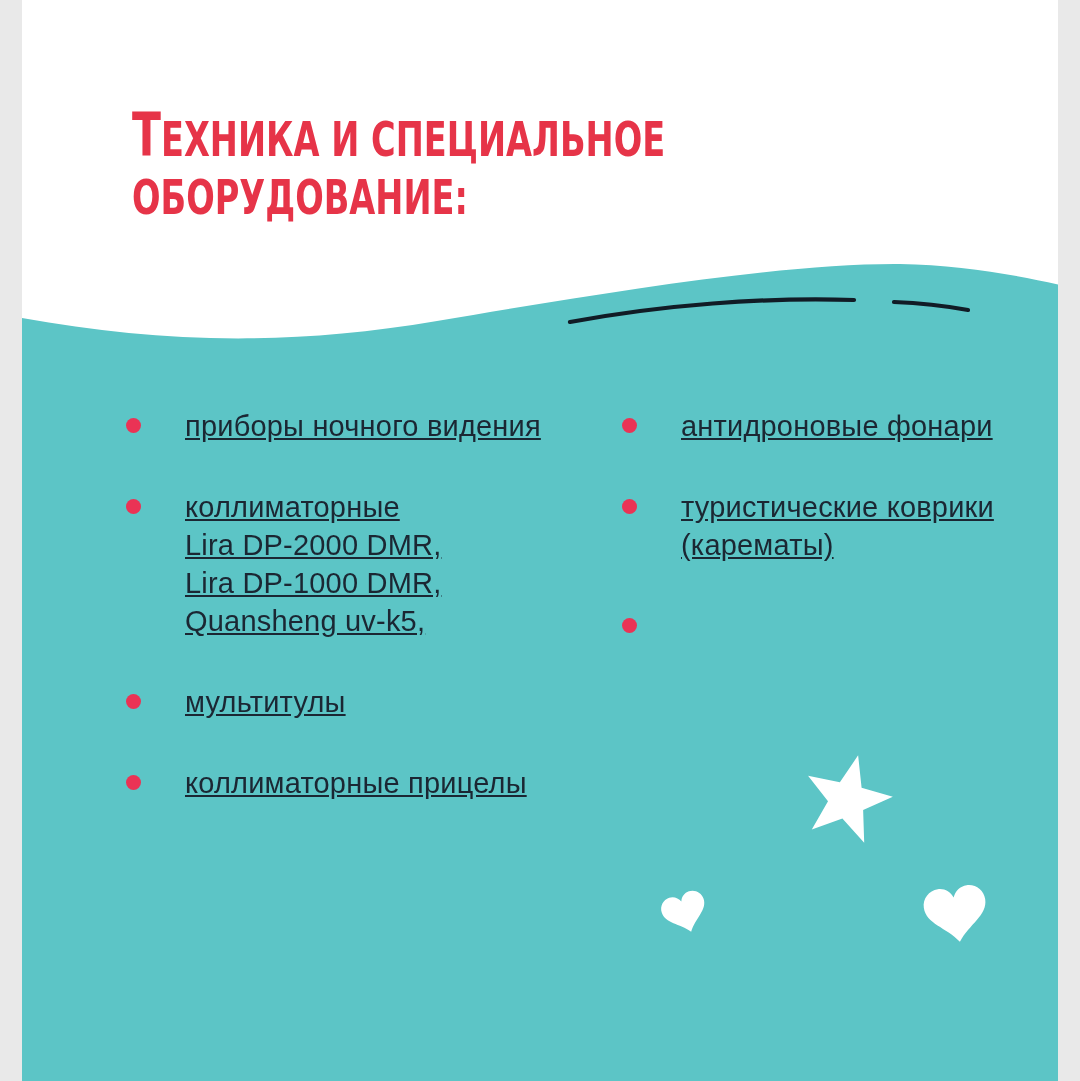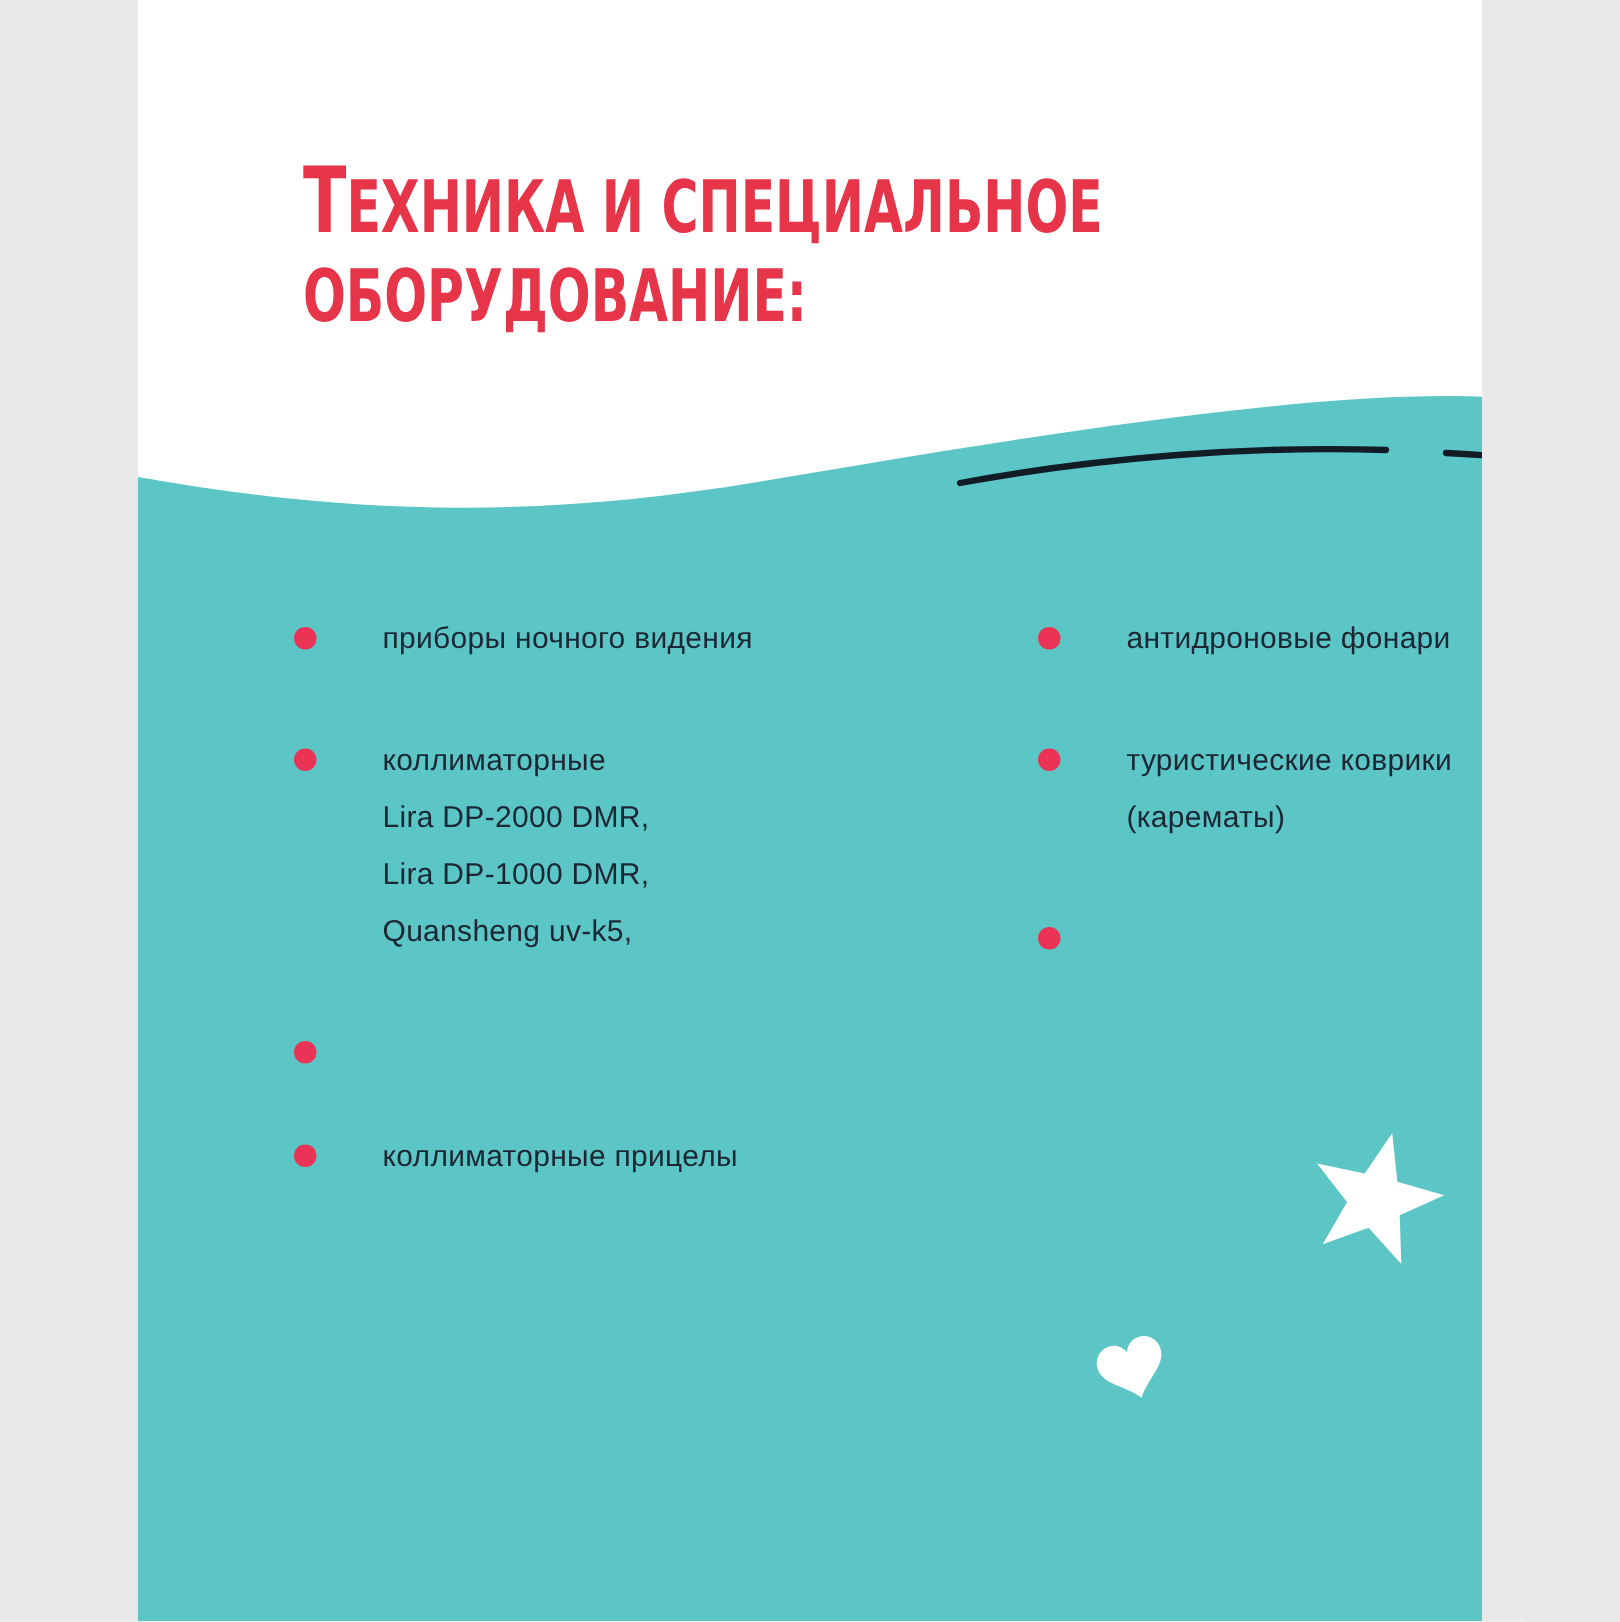--- a/index.html
+++ b/index.html
@@ -1,18 +1,18 @@
 <!DOCTYPE html>
 <html style="--teal: #5cc5c6; --heading-red: #e63448; --bullet-red: #ea3355; --ink-text: #1b2733; --ink-line: #111c26; --white: #ffffff;"><head>
 <meta charset="utf-8">
 <style>
   html,body { margin:0; padding:0; background:#e9e9e9; }
   .canvas {
     position:relative;
-    width:896px; height:1081px;
+    width:1036px; height:1081px;
     margin:0 auto;
     background:var(--white,#fff);
     overflow:hidden;
     font-family:"Liberation Sans", sans-serif;
   }
   
   .title-line {
     position:absolute; left:110px;
     font-family:"DejaVu Sans", sans-serif;
     font-weight:700; font-size:42px; line-height:1;
@@ -34,24 +34,25 @@
   .col-left  { left:104px; width:470px; }
   .col-right { left:600px; width:430px; }
   .item { display:flex; align-items:flex-start; margin-bottom:43px; }
   .dot {
     flex:none; width:15px; height:15px; margin-top:11px;
     border-radius:50%;
     background:var(--bullet-red,#ea3355);
   }
   .lines { margin-left:44px; }
   .line {
-    font-size:20px; line-height:38px;
+    font-size:29px; line-height:38px;
     color:var(--ink-text,#1b2733);
     letter-spacing:0.2px;
     white-space:nowrap;
+    text-decoration:underline;
   }
   
   .decor { position:absolute; }
   .decor svg { display:block; overflow:visible; }
   .white-shape { fill:var(--white,#ffffff); }
   .star-decor  { left:775px; top:750px; }
   .heart-small { left:641px; top:893px; }
   .heart-large { left:903px; top:886px; }
 </style>
 </head>
@@ -79,20 +80,23 @@
       <span class="dot"></span>
       <div class="lines">
         <div class="line">коллиматорные</div>
         <div class="line">Lira DP-2000 DMR,</div>
         <div class="line">Lira DP-1000 DMR,</div>
         <div class="line">Quansheng uv-k5,</div>
       </div>
     </div>
     <div class="item">
       <span class="dot"></span>
+      <div class="lines">
+        <div class="line">мультитулы</div>
+      </div>
     </div>
     <div class="item">
       <span class="dot"></span>
       <div class="lines">
         <div class="line">коллиматорные прицелы</div>
       </div>
     </div>
   </div>
 
   <div class="col col-right">

